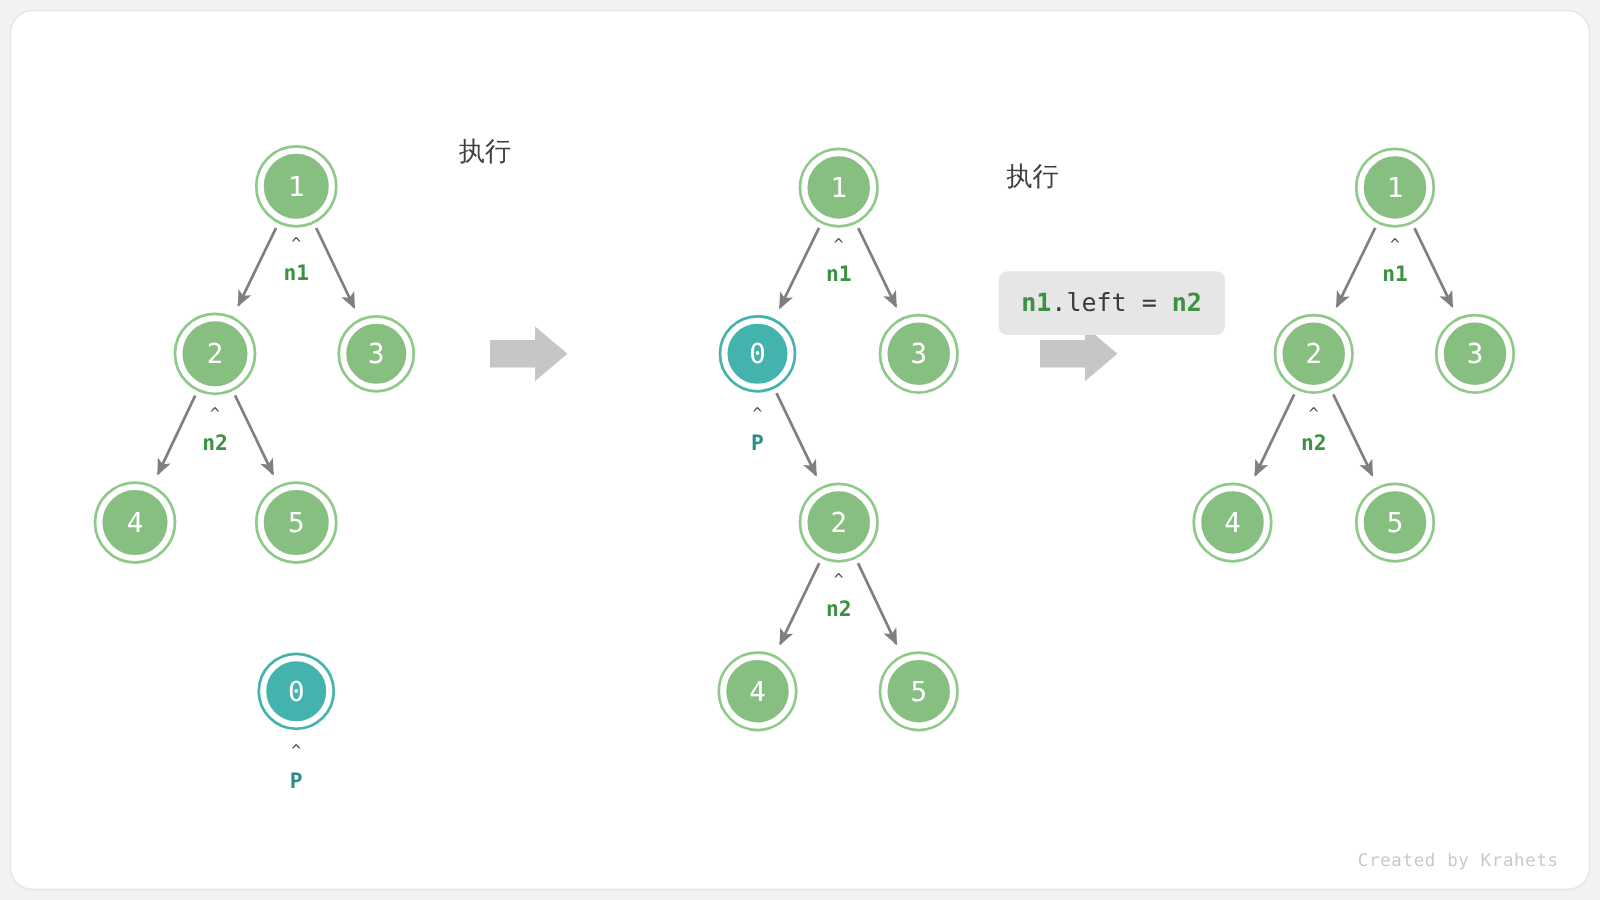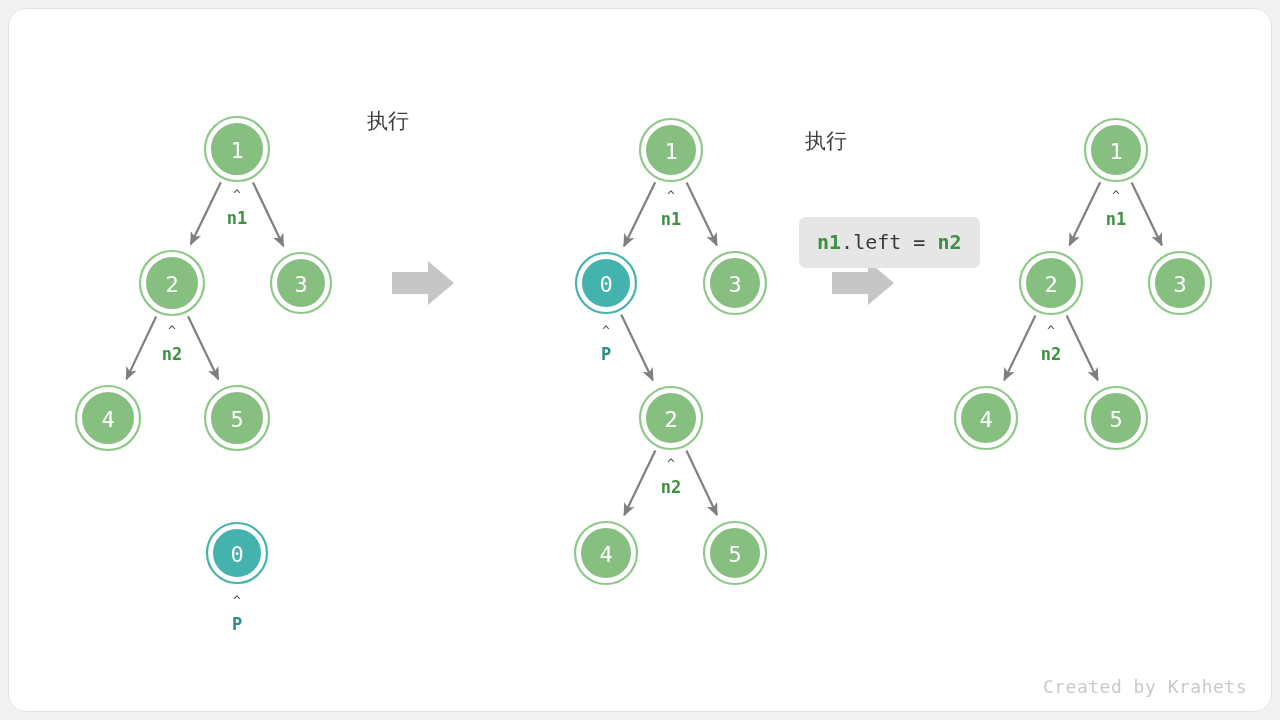--- a/index.html
+++ b/index.html
@@ -83,21 +83,21 @@
     white-space: pre;
   }
   .tok-green { color: #3c9142; font-weight: bold; }
   .tok-teal  { color: #2d8c86; font-weight: bold; }
   .tok-plain { color: #3a3a3a; }
   #credit {
     position: absolute;
     right: 24px;
     bottom: 14px;
     font-family: "DejaVu Sans Mono", monospace;
-    font-size: 18px;
+    font-size: 14px;
     color: #c9c9c9;
     letter-spacing: 0.5px;
   }
 </style>
 </head>
 <body>
 
 <div id="card">
 
   <svg id="canvas" viewBox="0 0 1264 704">

